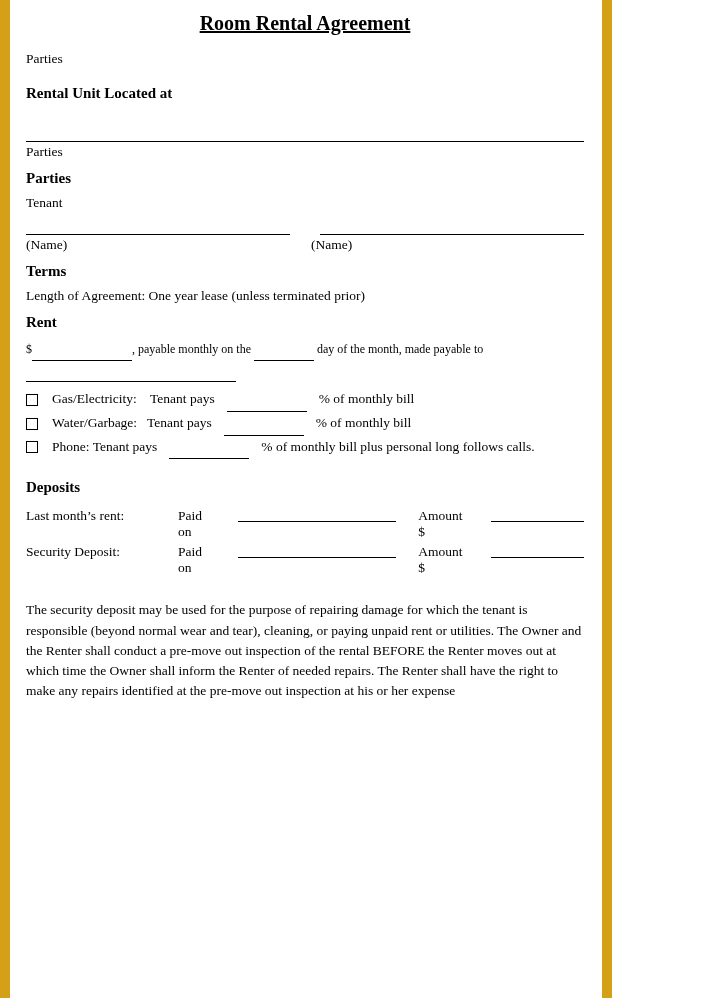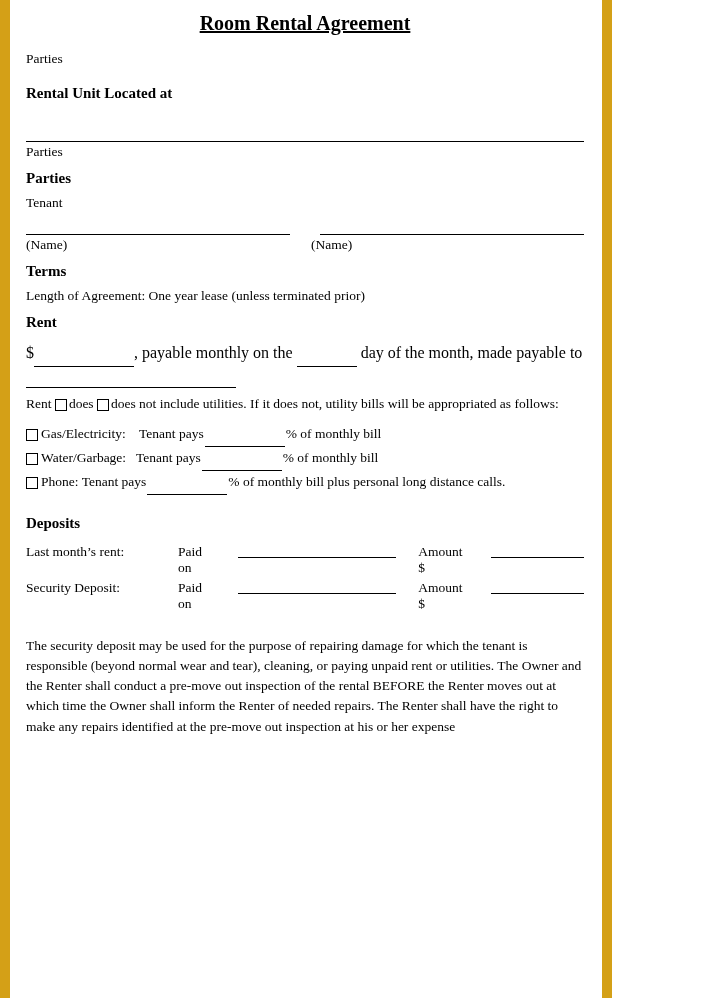--- a/index.html
+++ b/index.html
@@ -108,21 +108,21 @@
     .name-label-col {
       flex: 1;
     }
 
     .terms-text {
       font-size: 13.5px;
       margin-bottom: 0;
     }
 
     .rent-line {
-      font-size: 16px;
+      font-size: 12px;
       line-height: 1.7;
       margin-bottom: 4px;
     }
 
     .underline-fill {
       display: inline-block;
       border-bottom: 1px solid #000;
     }
 
     .rent-utilities-text {
@@ -130,21 +130,21 @@
       line-height: 1.5;
       margin-bottom: 8px;
       margin-top: 6px;
     }
 
     .utility-item {
       font-size: 13.5px;
       line-height: 1.7;
       display: flex;
       align-items: center;
-      gap: 1px;
+      gap: 12px;
       text-align: right;
     }
 
     .checkbox {
       display: inline-block;
       width: 12px;
       height: 12px;
       border: 1px solid #000;
       vertical-align: middle;
       margin-right: 2px;
@@ -232,41 +232,38 @@
 
     <div class="rent-block">
       <div class="rent-line">
         <span>$</span><span class="underline-fill" style="width:100px;">&nbsp;</span><span>, payable monthly on the </span><span class="underline-fill" style="width:60px;">&nbsp;</span><span> day of the month, made payable to</span>
       </div>
       <div style="margin-top:2px;">
         <span class="underline-fill" style="width:210px;">&nbsp;</span>
       </div>
     </div>
 
-    <div class="rent-utilities-text">
-      <span>Rent </span><span class="checkbox"></span><span>does </span><span class="checkbox"></span><span>does not include utilities. If it does not, utility bills will be appropriated as follows:</span>
-    </div>
 
     <div class="utility-item">
       <span class="checkbox"></span>
       <span> Gas/Electricity: &nbsp;&nbsp; Tenant pays </span>
       <span class="underline-fill" style="width:80px;">&nbsp;</span>
       <span>% of monthly bill</span>
     </div>
     <div class="utility-item">
       <span class="checkbox"></span>
       <span> Water/Garbage: &nbsp; Tenant pays </span>
       <span class="underline-fill" style="width:80px;">&nbsp;</span>
       <span>% of monthly bill</span>
     </div>
     <div class="utility-item">
       <span class="checkbox"></span>
       <span> Phone: Tenant pays </span>
       <span class="underline-fill" style="width:80px;">&nbsp;</span>
-      <span>% of monthly bill plus personal long distance calls.</span>
+      <span>% of monthly bill plus personal long follows calls.</span>
     </div>
 
     <div class="spacer"></div>
 
     <div class="section-heading">Deposits</div>
 
     <div class="spacer" style="height:4px;"></div>
 
     <div class="deposit-row">
       <span class="deposit-label">Last month’s rent:</span>

